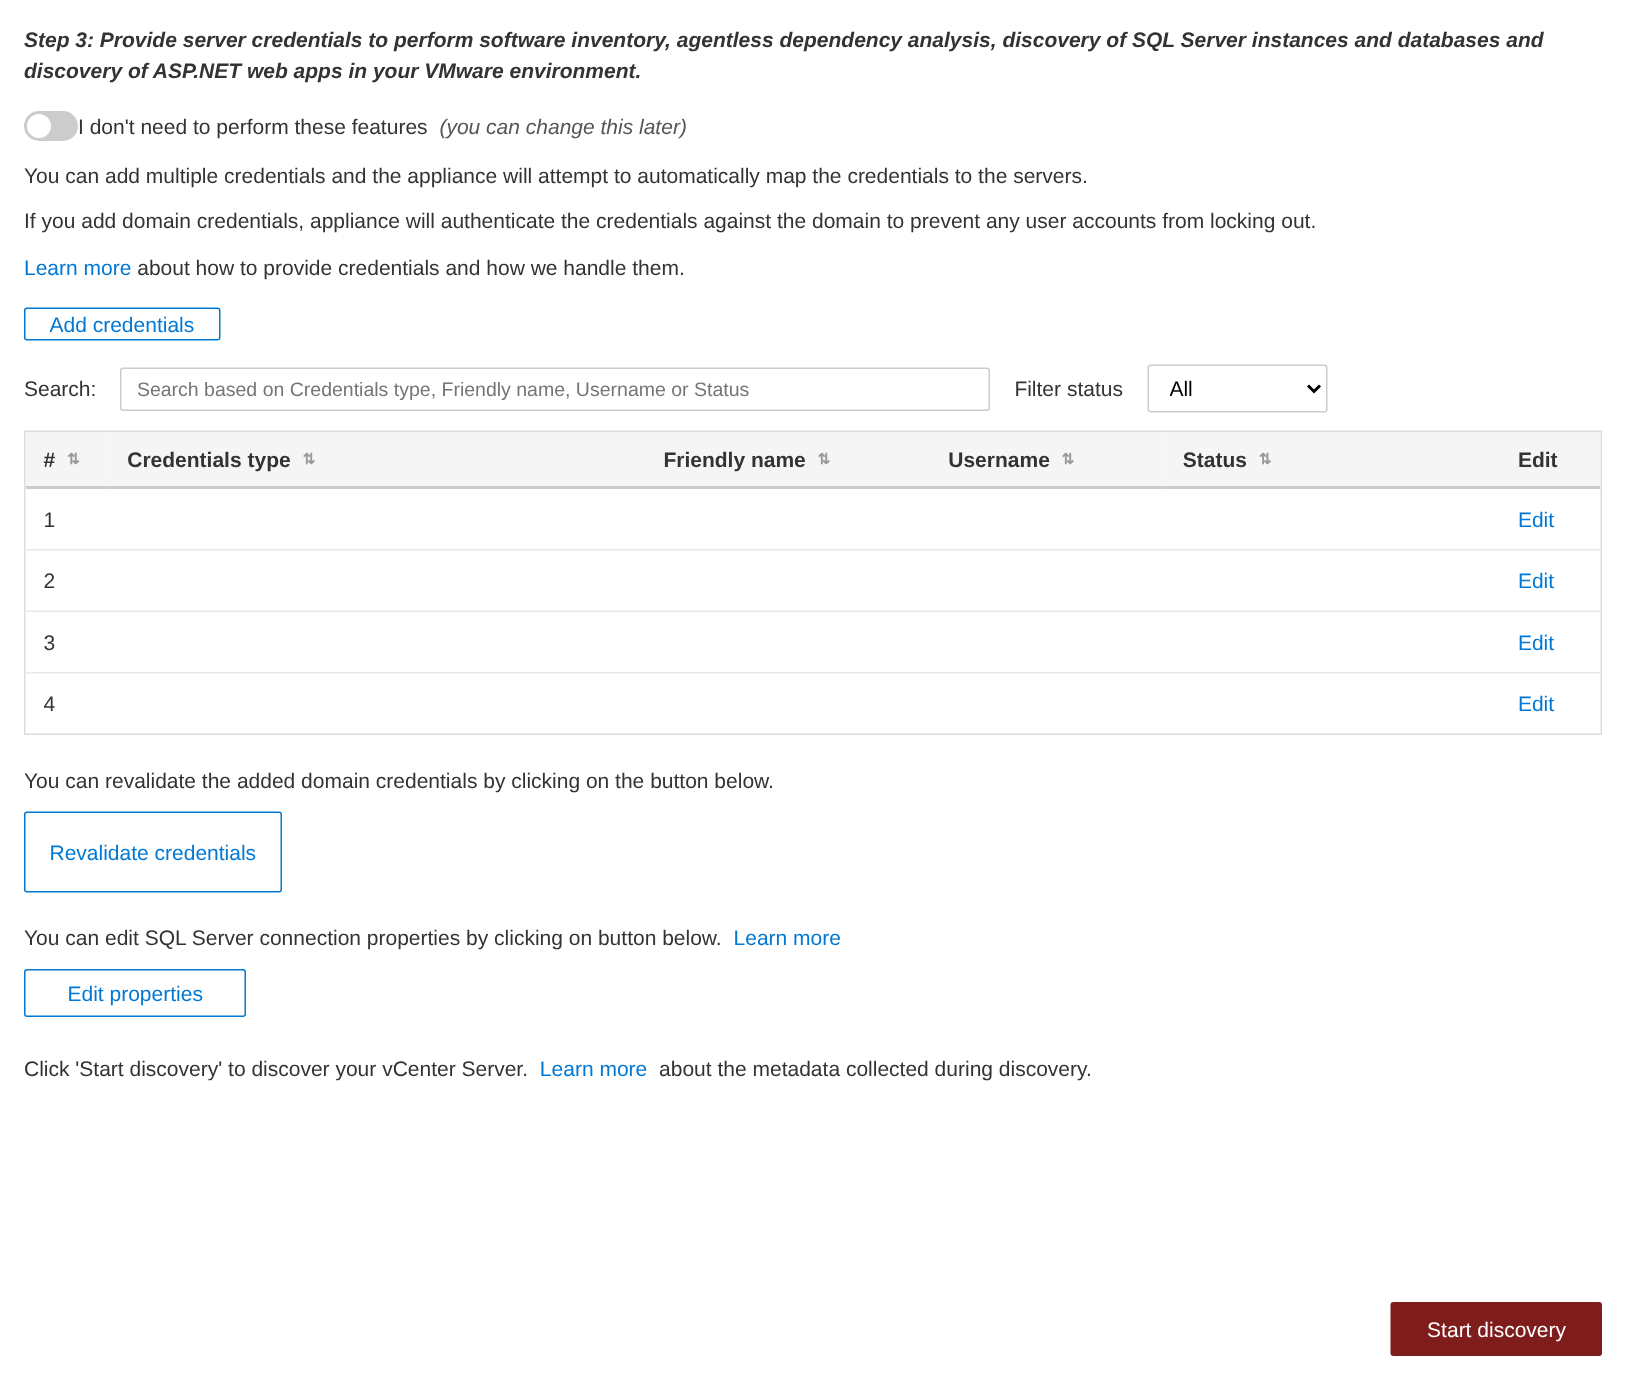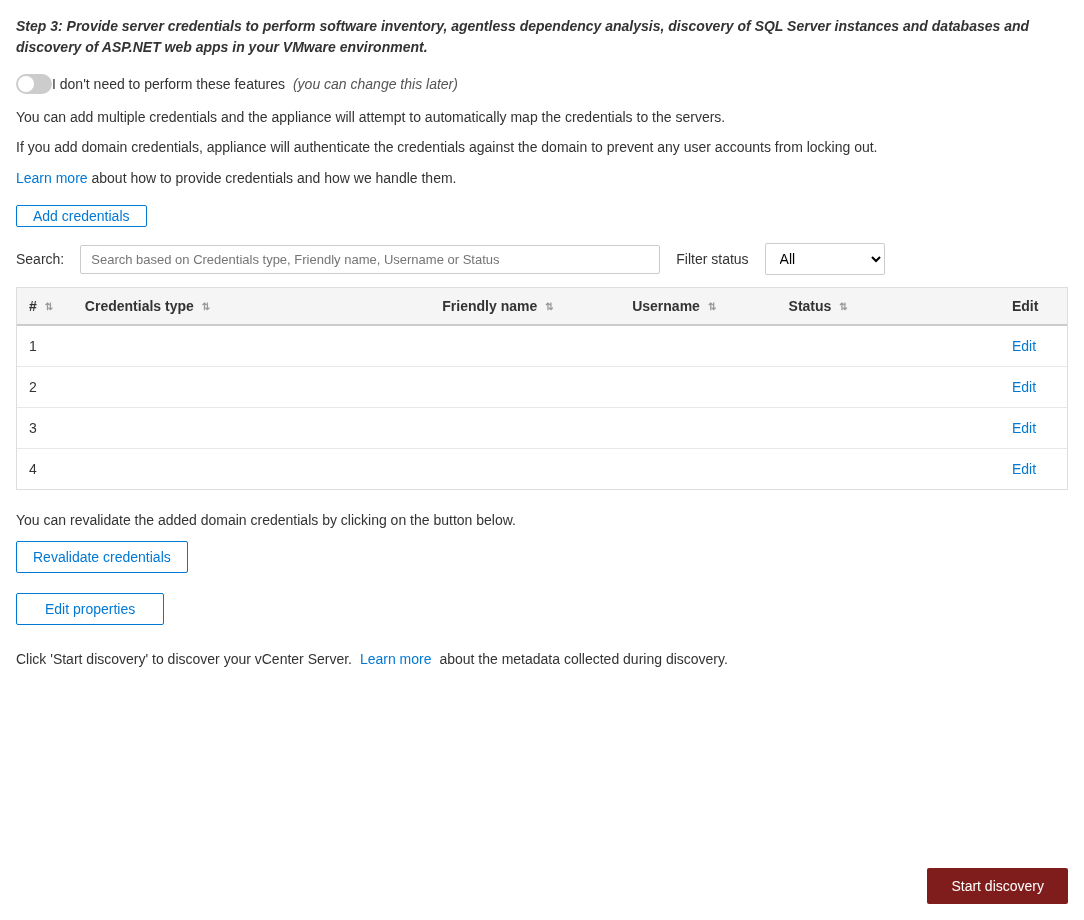--- a/index.html
+++ b/index.html
@@ -162,21 +162,21 @@
       margin-bottom: 20px;
     }
     .revalidate-text {
       font-size: 14px;
       color: #333;
       margin-bottom: 10px;
       line-height: 1.5;
     }
     .revalidate-btn {
       display: inline-block;
-      padding: 7px 16px;
+      padding: 18px 16px;
       border: 1px solid #0078d4;
       color: #0078d4;
       background: #fff;
       border-radius: 2px;
       cursor: pointer;
       font-size: 14px;
     }
     .edit-props-section {
       margin-bottom: 24px;
     }
@@ -333,20 +333,24 @@
       </tbody>
   </table>
 </div>
 
 <div class="revalidate-section">
   <p class="revalidate-text">You can revalidate the added domain credentials by clicking on the button below.</p>
   <button class="revalidate-btn">Revalidate credentials</button>
 </div>
 
 <div class="edit-props-section">
+  <p class="edit-props-text">
+    <span>You can edit SQL Server connection properties by clicking on button below.</span>
+    <a class="link" style="margin-left:4px;">Learn more</a>
+  </p>
   <button class="edit-props-btn">Edit properties</button>
 </div>
 
 <p class="discovery-text">
   <span>Click 'Start discovery' to discover your vCenter Server.</span>
   <a class="link" style="margin-left:4px;margin-right:4px;">Learn more</a>
   <span> about the metadata collected during discovery.</span>
 </p>
 
 <button class="start-discovery-btn">Start discovery</button>

